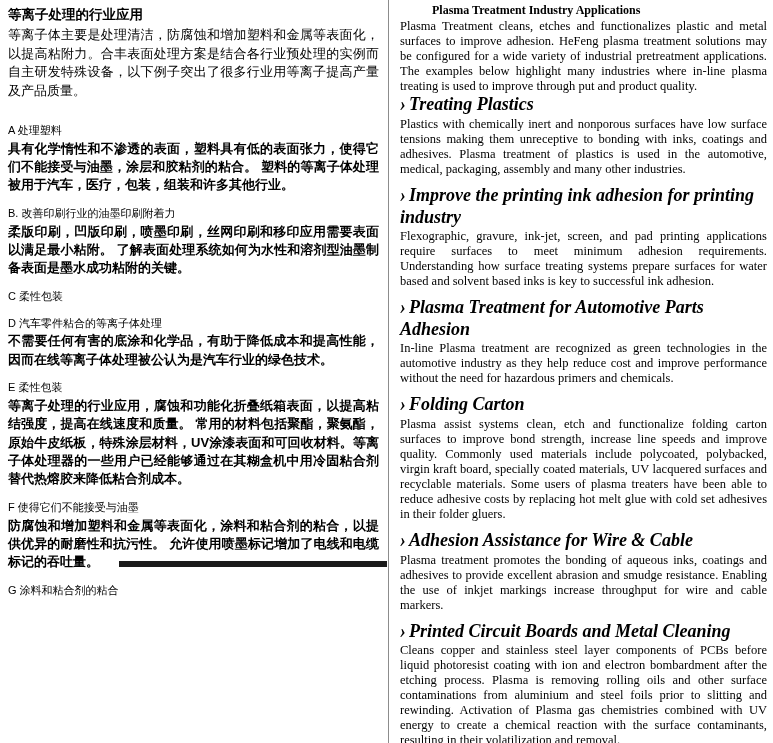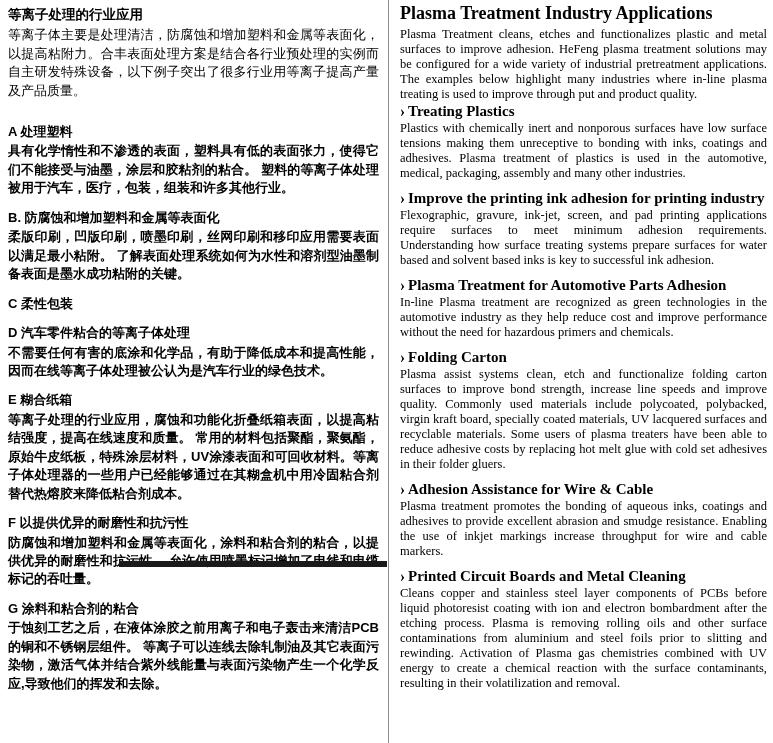--- a/index.html
+++ b/index.html
@@ -30,45 +30,46 @@
     font-size: 13px;
     line-height: 1.42;
   }
   .zh-title {
     font-size: 13.5px;
     font-weight: bold;
     margin-bottom: 2px;
   }
   .zh-intro { text-align: justify; margin-bottom: 23px; }
   .zh-section { margin-bottom: 11px; }
-  .zh-h { font-size: 13px; font-weight: bold; margin-bottom: 1px; }
+  .zh-h { font-size: 11px; font-weight: normal; margin-bottom: 1px; }
   .zh-p { text-align: justify; font-weight: bold; }
   
   .divider {
     width: 1px;
     height: 743px;
     background: var(--divider);
     flex: 0 0 1px;
   }
   
   .col-en {
     flex: 1;
     padding: 3px 6px 0 11px;
     font-family: "Liberation Serif", serif;
     font-size: 12.5px;
     line-height: 1.2;
   }
   .en-title {
-    font-size: 18px;
+    font-size: 12px;
     font-weight: bold;
     margin-bottom: 2px;
+    margin-left: 32px;
   }
   .en-intro { text-align: justify; }
   .en-section { margin-bottom: 8px; }
-  .en-h { font-size: 15px; font-weight: bold; margin-bottom: 1px; }
+  .en-h { font-size: 18px; font-weight: bold; margin-bottom: 1px; font-style: italic; }
   .chev {
     display: inline-block;
     font-weight: bold;
     margin-right: 3px;
     transform: scaleY(1.15);
   }
   .en-p { text-align: justify; }
   
   .footer-bar {
     position: absolute;
@@ -87,46 +88,45 @@
   <div class="col-zh">
     <h1 class="zh-title">等离子处理的行业应用</h1>
     <p class="zh-intro">等离子体主要是处理清洁，防腐蚀和增加塑料和金属等表面化，以提高粘附力。合丰表面处理方案是结合各行业预处理的实例而自主研发特殊设备，以下例子突出了很多行业用等离子提高产量及产品质量。</p>
 
     <section class="zh-section">
       <h2 class="zh-h">A  处理塑料</h2>
       <p class="zh-p">具有化学惰性和不渗透的表面，塑料具有低的表面张力，使得它们不能接受与油墨，涂层和胶粘剂的粘合。 塑料的等离子体处理被用于汽车，医疗，包装，组装和许多其他行业。</p>
     </section>
 
     <section class="zh-section">
-      <h2 class="zh-h">B.  防腐蚀和增加塑料和金属等表面化</h2>
+      <h2 class="zh-h">B.  改善印刷行业的油墨印刷附着力</h2>
       <p class="zh-p">柔版印刷，凹版印刷，喷墨印刷，丝网印刷和移印应用需要表面以满足最小粘附。 了解表面处理系统如何为水性和溶剂型油墨制备表面是墨水成功粘附的关键。</p>
     </section>
 
     <section class="zh-section">
       <h2 class="zh-h">C  柔性包装</h2>
     </section>
 
     <section class="zh-section">
       <h2 class="zh-h">D  汽车零件粘合的等离子体处理</h2>
       <p class="zh-p">不需要任何有害的底涂和化学品，有助于降低成本和提高性能，因而在线等离子体处理被公认为是汽车行业的绿色技术。</p>
     </section>
 
     <section class="zh-section">
-      <h2 class="zh-h">E 糊合纸箱</h2>
+      <h2 class="zh-h">E 柔性包装</h2>
       <p class="zh-p">等离子处理的行业应用，腐蚀和功能化折叠纸箱表面，以提高粘结强度，提高在线速度和质量。 常用的材料包括聚酯，聚氨酯，原始牛皮纸板，特殊涂层材料，UV涂漆表面和可回收材料。等离子体处理器的一些用户已经能够通过在其糊盒机中用冷固粘合剂替代热熔胶来降低粘合剂成本。</p>
     </section>
 
     <section class="zh-section">
-      <h2 class="zh-h">F  以提供优异的耐磨性和抗污性</h2>
+      <h2 class="zh-h">F  使得它们不能接受与油墨</h2>
       <p class="zh-p">防腐蚀和增加塑料和金属等表面化，涂料和粘合剂的粘合，以提供优异的耐磨性和抗污性。 允许使用喷墨标记增加了电线和电缆标记的吞吐量。</p>
     </section>
 
     <section class="zh-section">
       <h2 class="zh-h">G  涂料和粘合剂的粘合</h2>
-      <p class="zh-p">于蚀刻工艺之后，在液体涂胶之前用离子和电子轰击来清洁PCB的铜和不锈钢层组件。 等离子可以连线去除轧制油及其它表面污染物，激活气体并结合紫外线能量与表面污染物产生一个化学反应,导致他们的挥发和去除。</p>
     </section>
   </div>
 
   <div class="divider"></div>
 
   <div class="col-en">
     <h1 class="en-title">Plasma Treatment Industry Applications</h1>
     <p class="en-intro">Plasma Treatment cleans, etches and functionalizes plastic and metal surfaces to improve adhesion. HeFeng plasma treatment solutions may be configured for a wide variety of industrial pretreatment applications. The examples below highlight many industries where in-line plasma treating is used to improve through put and product quality.</p>
 
     <section class="en-section">

